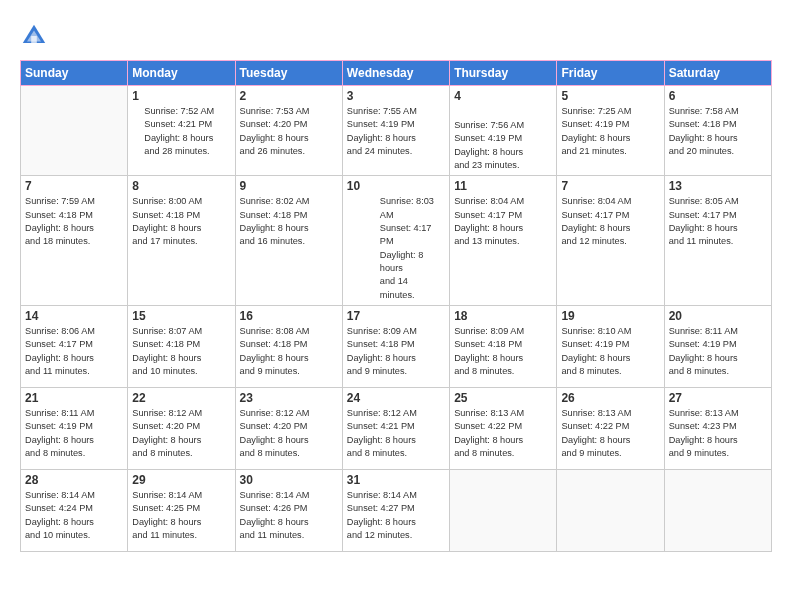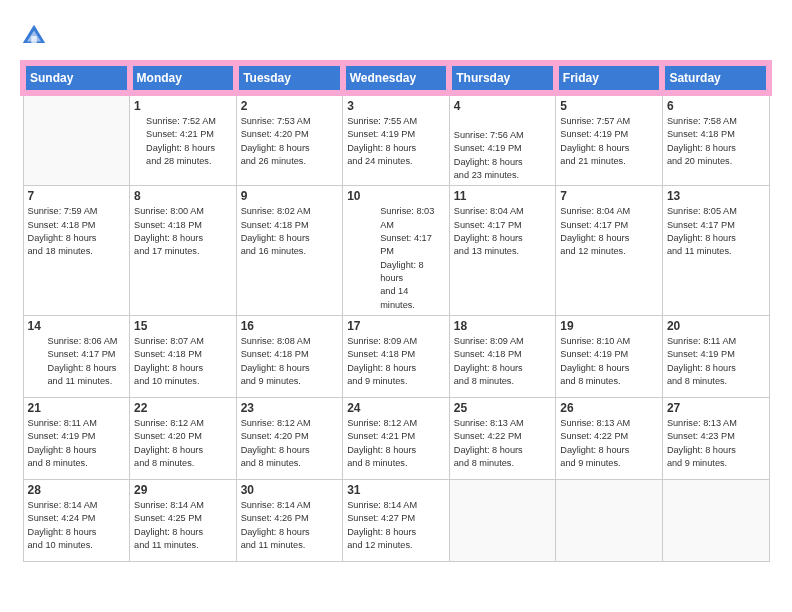--- a/index.html
+++ b/index.html
@@ -65,21 +65,21 @@
       border-collapse: collapse;
       table-layout: fixed;
     }
     .calendar th {
       background: #3a7bd5;
       color: #fff;
       font-size: 12px;
       font-weight: bold;
       padding: 5px 4px;
       text-align: left;
-      border: 6px solid #f9a8d4;
+      border: 1px solid #f9a8d4;
     }
     .calendar td {
       border: 1px solid #ccc;
       vertical-align: top;
       padding: 3px 4px;
       font-size: 9.5px;
       color: #333;
       height: 82px;
       width: calc(100%/7);
     }
@@ -158,21 +158,21 @@
           </td>
           <td>
             <span class="day-num">4</span>
             <div class="day-info" style="white-space: pre-line; margin-top: 16px;">Sunrise: 7:56 AM
 Sunset: 4:19 PM
 Daylight: 8 hours
 and 23 minutes.</div>
           </td>
           <td>
             <span class="day-num">5</span>
-            <div class="day-info" style="white-space: pre-line;">Sunrise: 7:57 AM
+            <div class="day-info" style="white-space: pre-line;">Sunrise: 7:25 AM
 Sunset: 4:19 PM
 Daylight: 8 hours
 and 21 minutes.</div>
           </td>
           <td>
             <span class="day-num">6</span>
             <div class="day-info" style="white-space: pre-line;">Sunrise: 7:58 AM
 Sunset: 4:18 PM
 Daylight: 8 hours
 and 20 minutes.</div>
@@ -225,21 +225,21 @@
             <span class="day-num">13</span>
             <div class="day-info" style="white-space: pre-line;">Sunrise: 8:05 AM
 Sunset: 4:17 PM
 Daylight: 8 hours
 and 11 minutes.</div>
           </td>
         </tr>
         <tr>
           <td>
             <span class="day-num">14</span>
-            <div class="day-info" style="white-space: pre-line; margin-left: 20px;">Sunrise: 8:06 AM
+            <div class="day-info" style="white-space: pre-line;">Sunrise: 8:06 AM
 Sunset: 4:17 PM
 Daylight: 8 hours
 and 11 minutes.</div>
           </td>
           <td>
             <span class="day-num">15</span>
             <div class="day-info" style="white-space: pre-line;">Sunrise: 8:07 AM
 Sunset: 4:18 PM
 Daylight: 8 hours
 and 10 minutes.</div>

